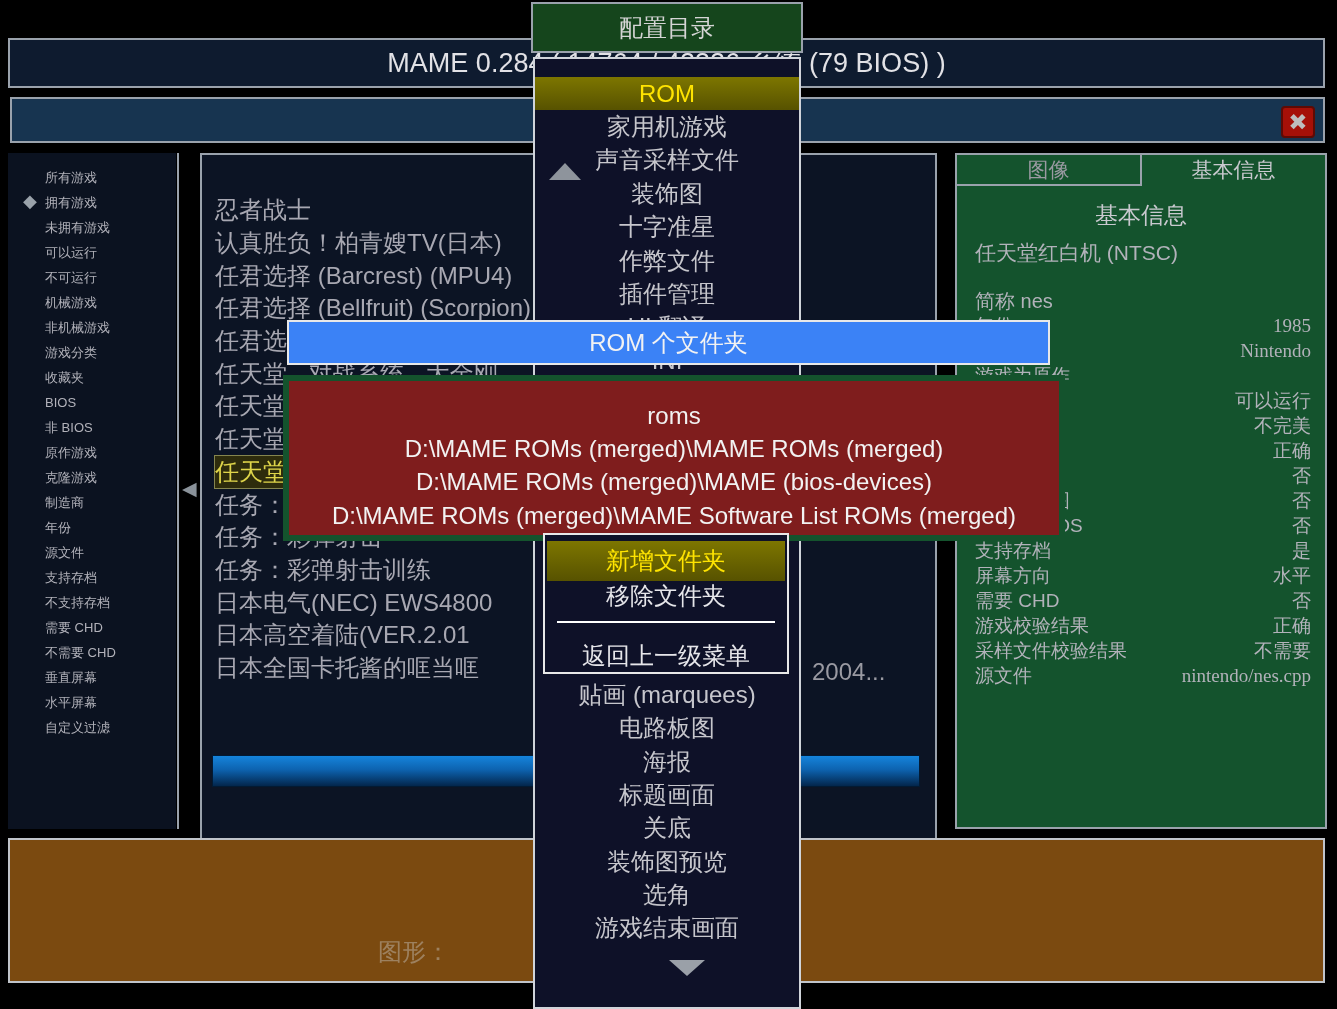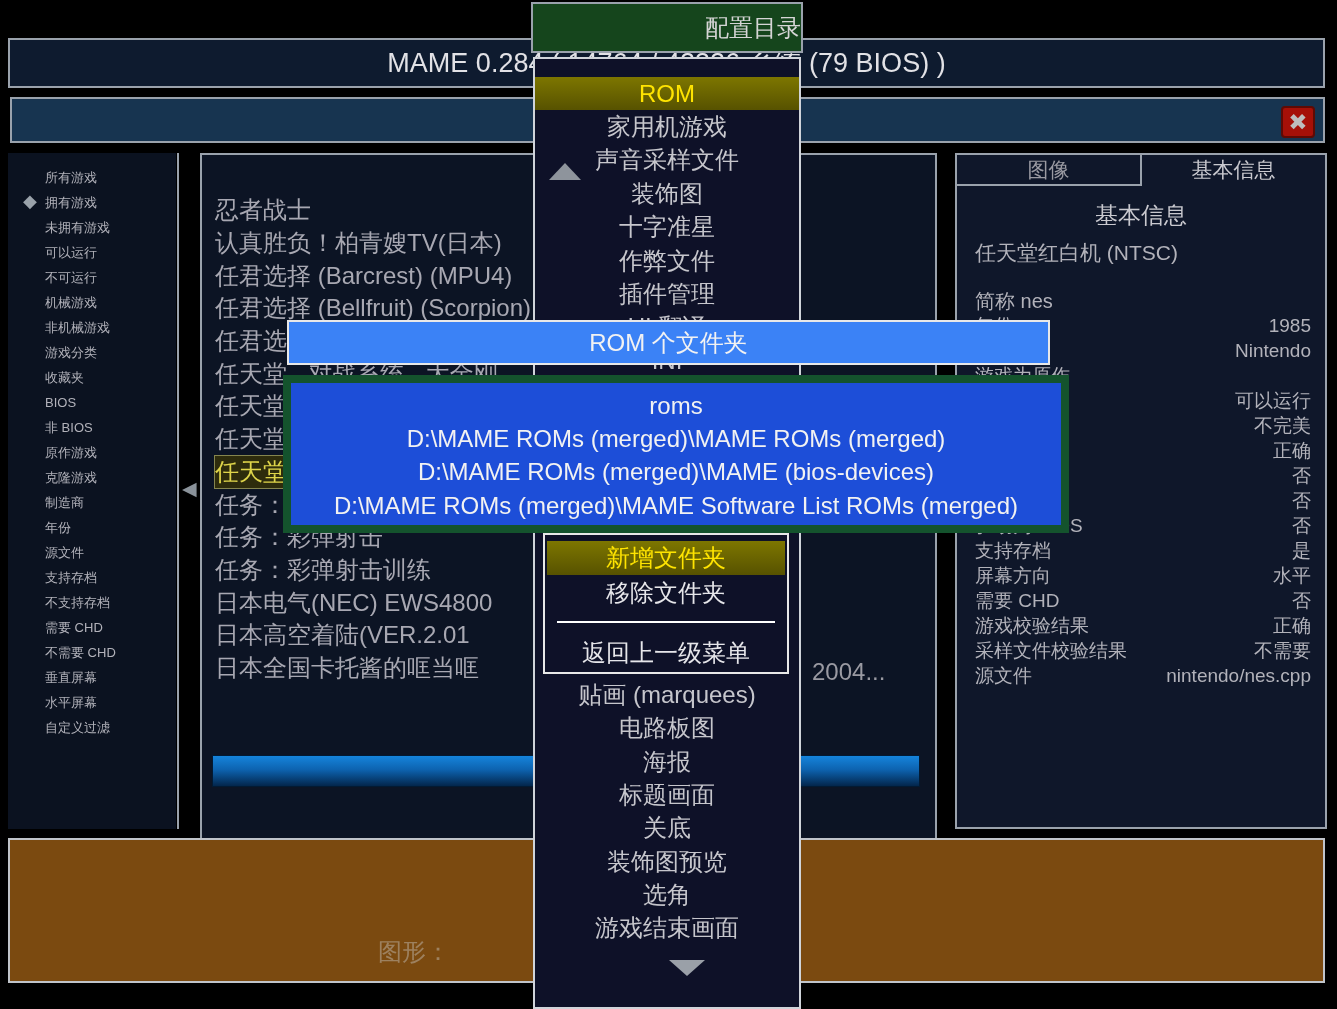--- a/index.html
+++ b/index.html
@@ -22,60 +22,60 @@
   
   .game-box{left:200px;top:153px;width:733px;height:672px;border:2px solid #9aa2ac;background:#0c1424;
             overflow:hidden;padding-top:39px;box-sizing:content-box;}
   .game-row{height:32.7px;margin:0 8px 0 13px;display:flex;align-items:center;color:#a8a8b2;
             font-size:24px;white-space:nowrap;overflow:hidden;}
   .game-box .selected{background:#2e2c0c;outline:1px solid #85854e;color:#ded44a;}
   .blue-bar{left:212px;top:755px;width:706px;height:30px;border:1px solid #021a33;
             background:linear-gradient(#1584dc 0%,#0d63b0 45%,#03264c 100%);}
   .frag-2004{left:812px;top:658px;color:#9a9aa2;font-size:24px;}
   
-  .info-panel{left:955px;top:153px;width:368px;height:672px;border:2px solid #9aa2ac;background:#0f172a;}
+  .info-panel{left:955px;top:153px;width:368px;height:672px;border:2px solid #9aa2ac;background:#14532d;}
   .tab1{position:absolute;left:0;top:0;width:183px;height:29px;border-right:2px solid #9aa2ac;
         border-bottom:2px solid #9aa2ac;display:flex;align-items:center;justify-content:center;
         color:#9a9aa2;font-size:21px;}
   .tab2{position:absolute;left:185px;top:0;width:183px;height:29px;display:flex;align-items:center;
         justify-content:center;color:#c9c9cf;font-size:21px;}
   .info-heading{position:absolute;left:0;top:45px;width:100%;text-align:center;color:#c9c9cf;font-size:23px;}
   .info-sysname{position:absolute;left:18px;top:84px;color:#b2b2ba;font-size:21px;}
   .info-short{position:absolute;left:18px;top:133px;color:#b2b2ba;font-size:20px;}
   .info-rows{position:absolute;left:0;top:158px;width:100%;}
   .info-row{height:25px;display:flex;align-items:center;justify-content:space-between;
             padding:0 14px 0 18px;color:#b2b2ba;font-size:19px;white-space:nowrap;}
-  .info-row .val{margin-left:auto;}
+  .info-row .val{margin-left:auto;font-family:Liberation Serif, serif;}
   
   .footer{left:8px;top:838px;width:1313px;height:141px;border:2px solid #c0c4ca;background:#7b4a10;}
   .footer-ghost{left:378px;top:936px;color:rgba(205,205,205,0.42);font-size:24px;}
   
   .config-header{left:531px;top:2px;width:268px;height:47px;border:2px solid #9aa2ac;background:#15451c;
-                 display:flex;align-items:center;justify-content:flex-end;color:#d5d5d5;font-size:24px;z-index:11;}
+                 display:flex;align-items:center;justify-content:center;color:#d5d5d5;font-size:24px;z-index:11;}
   .config-menu{left:533px;top:57px;width:264px;height:930px;border:2px solid #d0d4da;background:#0e1128;
                z-index:10;padding-top:18px;box-sizing:content-box;}
   .menu-row{height:33.4px;display:flex;align-items:center;justify-content:center;color:#c6c6cc;
             font-size:24px;white-space:nowrap;}
   .config-menu .selected{background:linear-gradient(#7d7600,#575200);color:#ffe400;}
   .menu-up{position:absolute;left:16px;top:106px;width:0;height:0;
            border-left:16px solid transparent;border-right:16px solid transparent;
            border-bottom:17px solid #8e949c;}
   .menu-down{position:absolute;left:50%;transform:translateX(-50%);bottom:7px;width:0;height:0;
            border-left:18px solid transparent;border-right:18px solid transparent;
            border-top:16px solid #9aa0a8;}
   
   .folders-header{left:287px;top:320px;width:759px;height:41px;border:2px solid #e8e8e8;background:#3b82f6;
                   display:flex;align-items:center;justify-content:center;color:#f2f2f2;font-size:24px;z-index:20;}
-  .folders-body{left:283px;top:375px;width:770px;height:136px;border:8px solid #14532d;background:#1d4ed8;
-                z-index:20;padding-top:6px;box-sizing:content-box;}
+  .folders-body{left:283px;top:375px;width:770px;height:136px;border:6px solid #14532d;background:#7f1d1d;
+                z-index:20;padding-top:18px;box-sizing:content-box;}
   .folder-line{height:33.4px;display:flex;align-items:center;justify-content:center;color:#f2f2f2;
                font-size:24px;white-space:nowrap;}
   
   .actions-dialog{left:543px;top:533px;width:242px;height:137px;border:2px solid #e8e8e8;background:#0e1128;z-index:30;}
-  .action-item{position:absolute;left:2px;width:238px;height:34px;display:flex;align-items:center;
+  .action-item{position:absolute;left:2px;width:238px;height:40px;display:flex;align-items:center;
                justify-content:center;color:#e6e6ea;font-size:24px;}
   .action-0{top:6px;background:linear-gradient(#7d7600,#575200);color:#ffe400;}
   .action-1{top:41px;}
   .action-divider{position:absolute;left:12px;right:12px;top:86px;height:2px;background:#ffffff;}
   .action-2{top:101px;}
 </style>
 </head>
 <body>
 
 <div id="screen">

